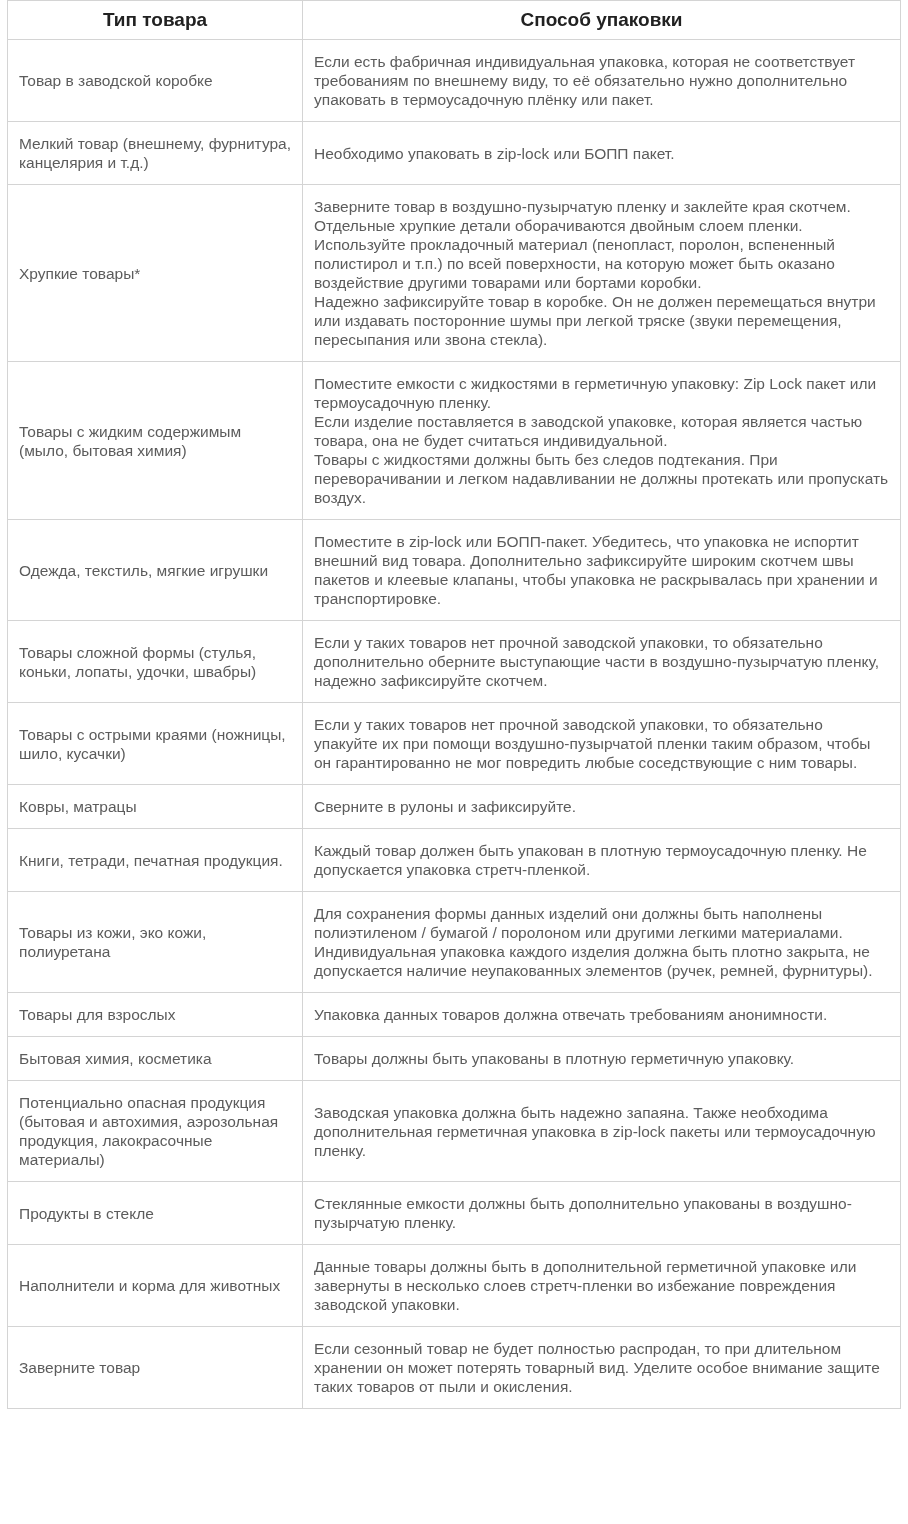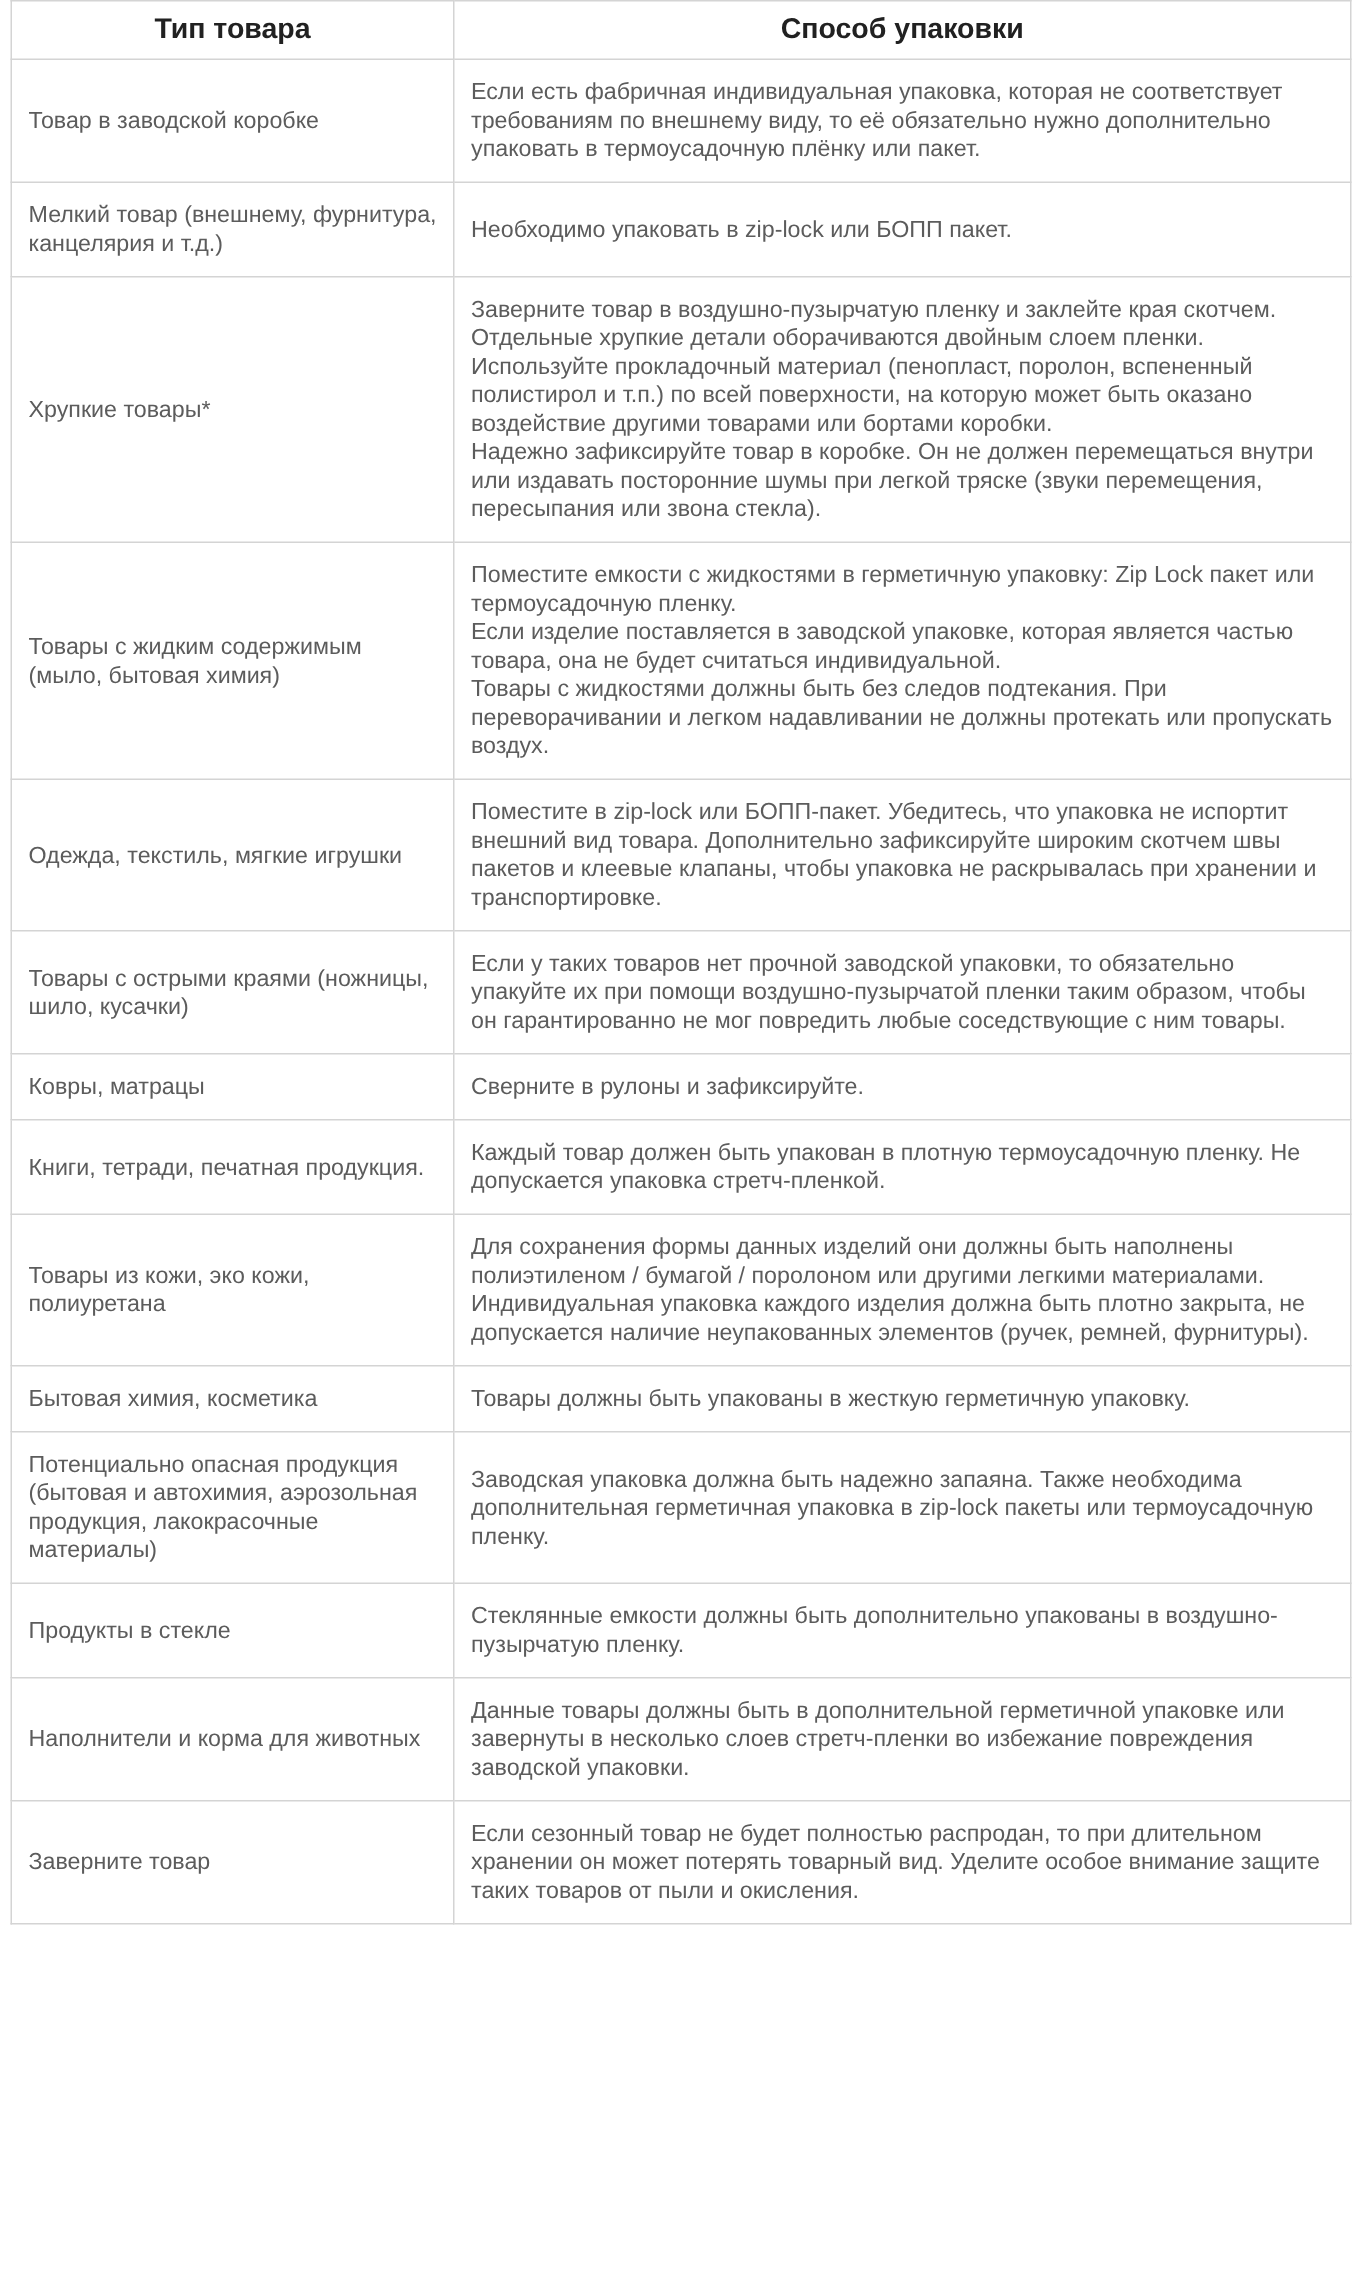--- a/index.html
+++ b/index.html
@@ -73,38 +73,46 @@
         <td class="c-type">Товары с жидким содержимым (мыло, бытовая химия)</td>
         <td class="c-method">Поместите емкости с жидкостями в герметичную упаковку: Zip Lock пакет или термоусадочную пленку.
 Если изделие поставляется в заводской упаковке, которая является частью товара, она не будет считаться индивидуальной.
 Товары с жидкостями должны быть без следов подтекания. При переворачивании и легком надавливании не должны протекать или пропускать воздух.</td>
       </tr>
       <tr>
         <td class="c-type">Одежда, текстиль, мягкие игрушки</td>
         <td class="c-method">Поместите в zip-lock или БОПП-пакет. Убедитесь, что упаковка не испортит внешний вид товара. Дополнительно зафиксируйте широким скотчем швы пакетов и клеевые клапаны, чтобы упаковка не раскрывалась при хранении и транспортировке.</td>
       </tr>
       <tr>
+        <td class="c-type">Товары сложной формы (стулья, коньки, лопаты, удочки, швабры)</td>
+        <td class="c-method">Если у таких товаров нет прочной заводской упаковки, то обязательно дополнительно оберните выступающие части в воздушно-пузырчатую пленку, надежно зафиксируйте скотчем.</td>
+      </tr>
+      <tr>
         <td class="c-type">Товары с острыми краями (ножницы, шило, кусачки)</td>
         <td class="c-method">Если у таких товаров нет прочной заводской упаковки, то обязательно упакуйте их при помощи воздушно-пузырчатой пленки таким образом, чтобы он гарантированно не мог повредить любые соседствующие с ним товары.</td>
       </tr>
       <tr>
         <td class="c-type">Ковры, матрацы</td>
         <td class="c-method">Сверните в рулоны и зафиксируйте.</td>
       </tr>
       <tr>
         <td class="c-type">Книги, тетради, печатная продукция.</td>
         <td class="c-method">Каждый товар должен быть упакован в плотную термоусадочную пленку. Не допускается упаковка стретч-пленкой.</td>
       </tr>
       <tr>
         <td class="c-type">Товары из кожи, эко кожи, полиуретана</td>
         <td class="c-method">Для сохранения формы данных изделий они должны быть наполнены полиэтиленом / бумагой / поролоном или другими легкими материалами. Индивидуальная упаковка каждого изделия должна быть плотно закрыта, не допускается наличие неупакованных элементов (ручек, ремней, фурнитуры).</td>
       </tr>
       <tr>
+        <td class="c-type">Товары для взрослых</td>
+        <td class="c-method">Упаковка данных товаров должна отвечать требованиям анонимности.</td>
+      </tr>
+      <tr>
         <td class="c-type">Бытовая химия, косметика</td>
-        <td class="c-method">Товары должны быть упакованы в жесткую герметичную упаковку.</td>
+        <td class="c-method">Товары должны быть упакованы в плотную герметичную упаковку.</td>
       </tr>
       <tr>
         <td class="c-type">Потенциально опасная продукция (бытовая и автохимия, аэрозольная продукция, лакокрасочные материалы)</td>
         <td class="c-method">Заводская упаковка должна быть надежно запаяна. Также необходима дополнительная герметичная упаковка в zip-lock пакеты или термоусадочную пленку.</td>
       </tr>
       <tr>
         <td class="c-type">Продукты в стекле</td>
         <td class="c-method">Стеклянные емкости должны быть дополнительно упакованы в воздушно-пузырчатую пленку.</td>
       </tr>
       <tr>

